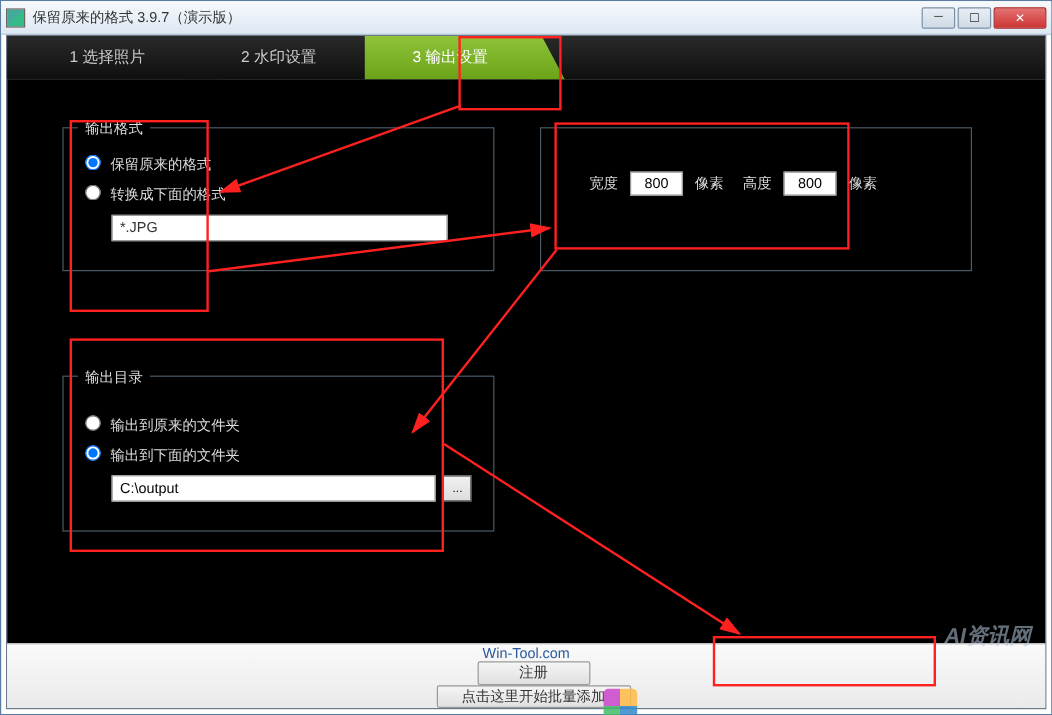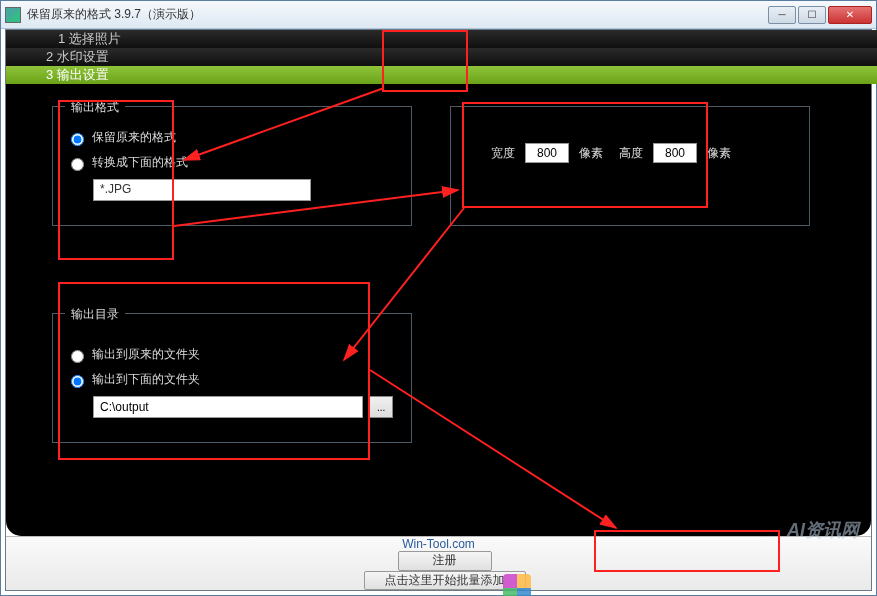--- a/index.html
+++ b/index.html
@@ -5,38 +5,38 @@
 * { box-sizing: border-box; margin: 0; padding: 0; }
 body { font-family: "Microsoft YaHei", "SimSun", sans-serif; font-size: 12px; background: #fff; }
 .window { width: 877px; height: 596px; border: 1px solid #5a7ca0; background: #fff; position: relative; }
 .titlebar { height: 28px; background: linear-gradient(#f6f9fc, #dde8f3); display: flex; align-items: center; padding: 0 4px; border-bottom: 1px solid #b0c4d8; }
 .titlebar-icon { width: 16px; height: 16px; background: linear-gradient(135deg, #4a9 0%, #4a9 50%, #3b8 50%, #3b8 100%); border: 1px solid #666; margin-right: 6px; }
 .titlebar-text { color: #333; font-size: 12px; flex: 1; }
 .win-btns { display: flex; }
 .win-btn { width: 28px; height: 18px; margin-left: 2px; border: 1px solid #7a8fa6; background: linear-gradient(#e8eef4, #cfdae5); display: flex; align-items: center; justify-content: center; font-size: 10px; color: #333; border-radius: 2px; }
 .win-btn.close { background: linear-gradient(#e57373, #c33); border-color: #a22; color: #fff; width: 44px; }
 .content-outer { position: absolute; top: 28px; left: 4px; right: 4px; bottom: 4px; border: 1px solid #6a7a8a; background: #fff; }
-.tabs-row { height: 36px; background: linear-gradient(#2a2a2a, #0f0f0f); display: flex; align-items: stretch; flex-direction: column; }
+.tabs-row { height: 36px; background: linear-gradient(#2a2a2a, #0f0f0f); display: flex; align-items: stretch; }
 .tab { display: flex; align-items: center; padding: 0 40px; color: #ccc; font-size: 13px; position: relative; }
 .tab:first-child { padding-left: 52px; }
 .tab::after { content: ""; position: absolute; right: -14px; top: 0; bottom: 0; width: 28px; background: inherit; transform: skewX(28deg); z-index: 1; }
 .tab.t1 { background: linear-gradient(#2a2a2a, #0f0f0f); }
 .tab.t2 { background: linear-gradient(#2a2a2a, #0f0f0f); z-index: 2; }
 .tab.t3 { background: linear-gradient(#8fc43a, #6aa218); color: #fff; z-index: 3; }
 .tab.t3::after { background: linear-gradient(#8fc43a, #6aa218); }
 .tab span { position: relative; z-index: 5; }
-.dark-area { background: #000; position: absolute; top: 36px; left: 0; right: 0; bottom: 54px; padding: 40px 46px 20px 46px; border-radius: 15px; }
+.dark-area { background: #000; position: absolute; top: 36px; left: 0; right: 0; bottom: 54px; padding: 40px 46px 20px 46px; }
 .fieldset { border: 1px solid #4a5a66; padding: 14px 18px 18px 18px; position: relative; margin-bottom: 40px; }
 .fieldset-title { position: absolute; top: -8px; left: 12px; background: #000; padding: 0 6px; color: #ddd; font-size: 12px; }
 .row-top { display: flex; gap: 38px; align-items: flex-start; }
 .col-left { width: 360px; }
 .col-right { width: 360px; }
-.radio-line, .check-line { display: flex; align-items: flex-end; color: #ddd; font-size: 12px; margin: 8px 0; }
+.radio-line, .check-line { display: flex; align-items: flex-start; color: #ddd; font-size: 12px; margin: 8px 0; }
 .radio-line input, .check-line input { margin-right: 8px; }
-.sel-box { width: 218px; height: 22px; background: #fff; border: 1px solid #999; margin-left: 22px; margin-top: 4px; padding: 2px 6px; font-size: 12px; color: #333; }
+.sel-box { width: 280px; height: 22px; background: #fff; border: 1px solid #999; margin-left: 22px; margin-top: 4px; padding: 2px 6px; font-size: 12px; color: #333; }
 .scale-row { display: flex; align-items: center; color: #ddd; font-size: 12px; margin-top: 22px; gap: 10px; padding-left: 22px; }
 .num-input { width: 44px; height: 20px; text-align: center; border: 1px solid #999; font-size: 12px; }
 .out-input-row { display: flex; align-items: center; margin-left: 22px; margin-top: 6px; gap: 6px; }
 .out-input { width: 300px; height: 22px; background: #fff; border: 1px solid #999; padding: 2px 6px; font-size: 12px; }
 .browse-btn { width: 26px; height: 22px; background: linear-gradient(#f0f0f0, #ddd); border: 1px solid #888; font-size: 10px; }
 .footer { position: absolute; bottom: 0; left: 0; right: 0; height: 54px; background: linear-gradient(#fafafa, #eaeaea); border-top: 1px solid #bbb; display: flex; align-items: center; padding: 0 14px; flex-direction: column; }
 .footer-link { color: #2a5a9a; font-size: 12px; }
 .footer-spacer { flex: 1; }
 .footer-btn { height: 32px; padding: 0 34px; border: 1px solid #999; background: linear-gradient(#f5f5f5, #e0e0e0); border-radius: 2px; font-size: 12px; margin-left: 12px; color: #333; }
 .footer-btn.primary { padding: 0 20px; position: relative; }

